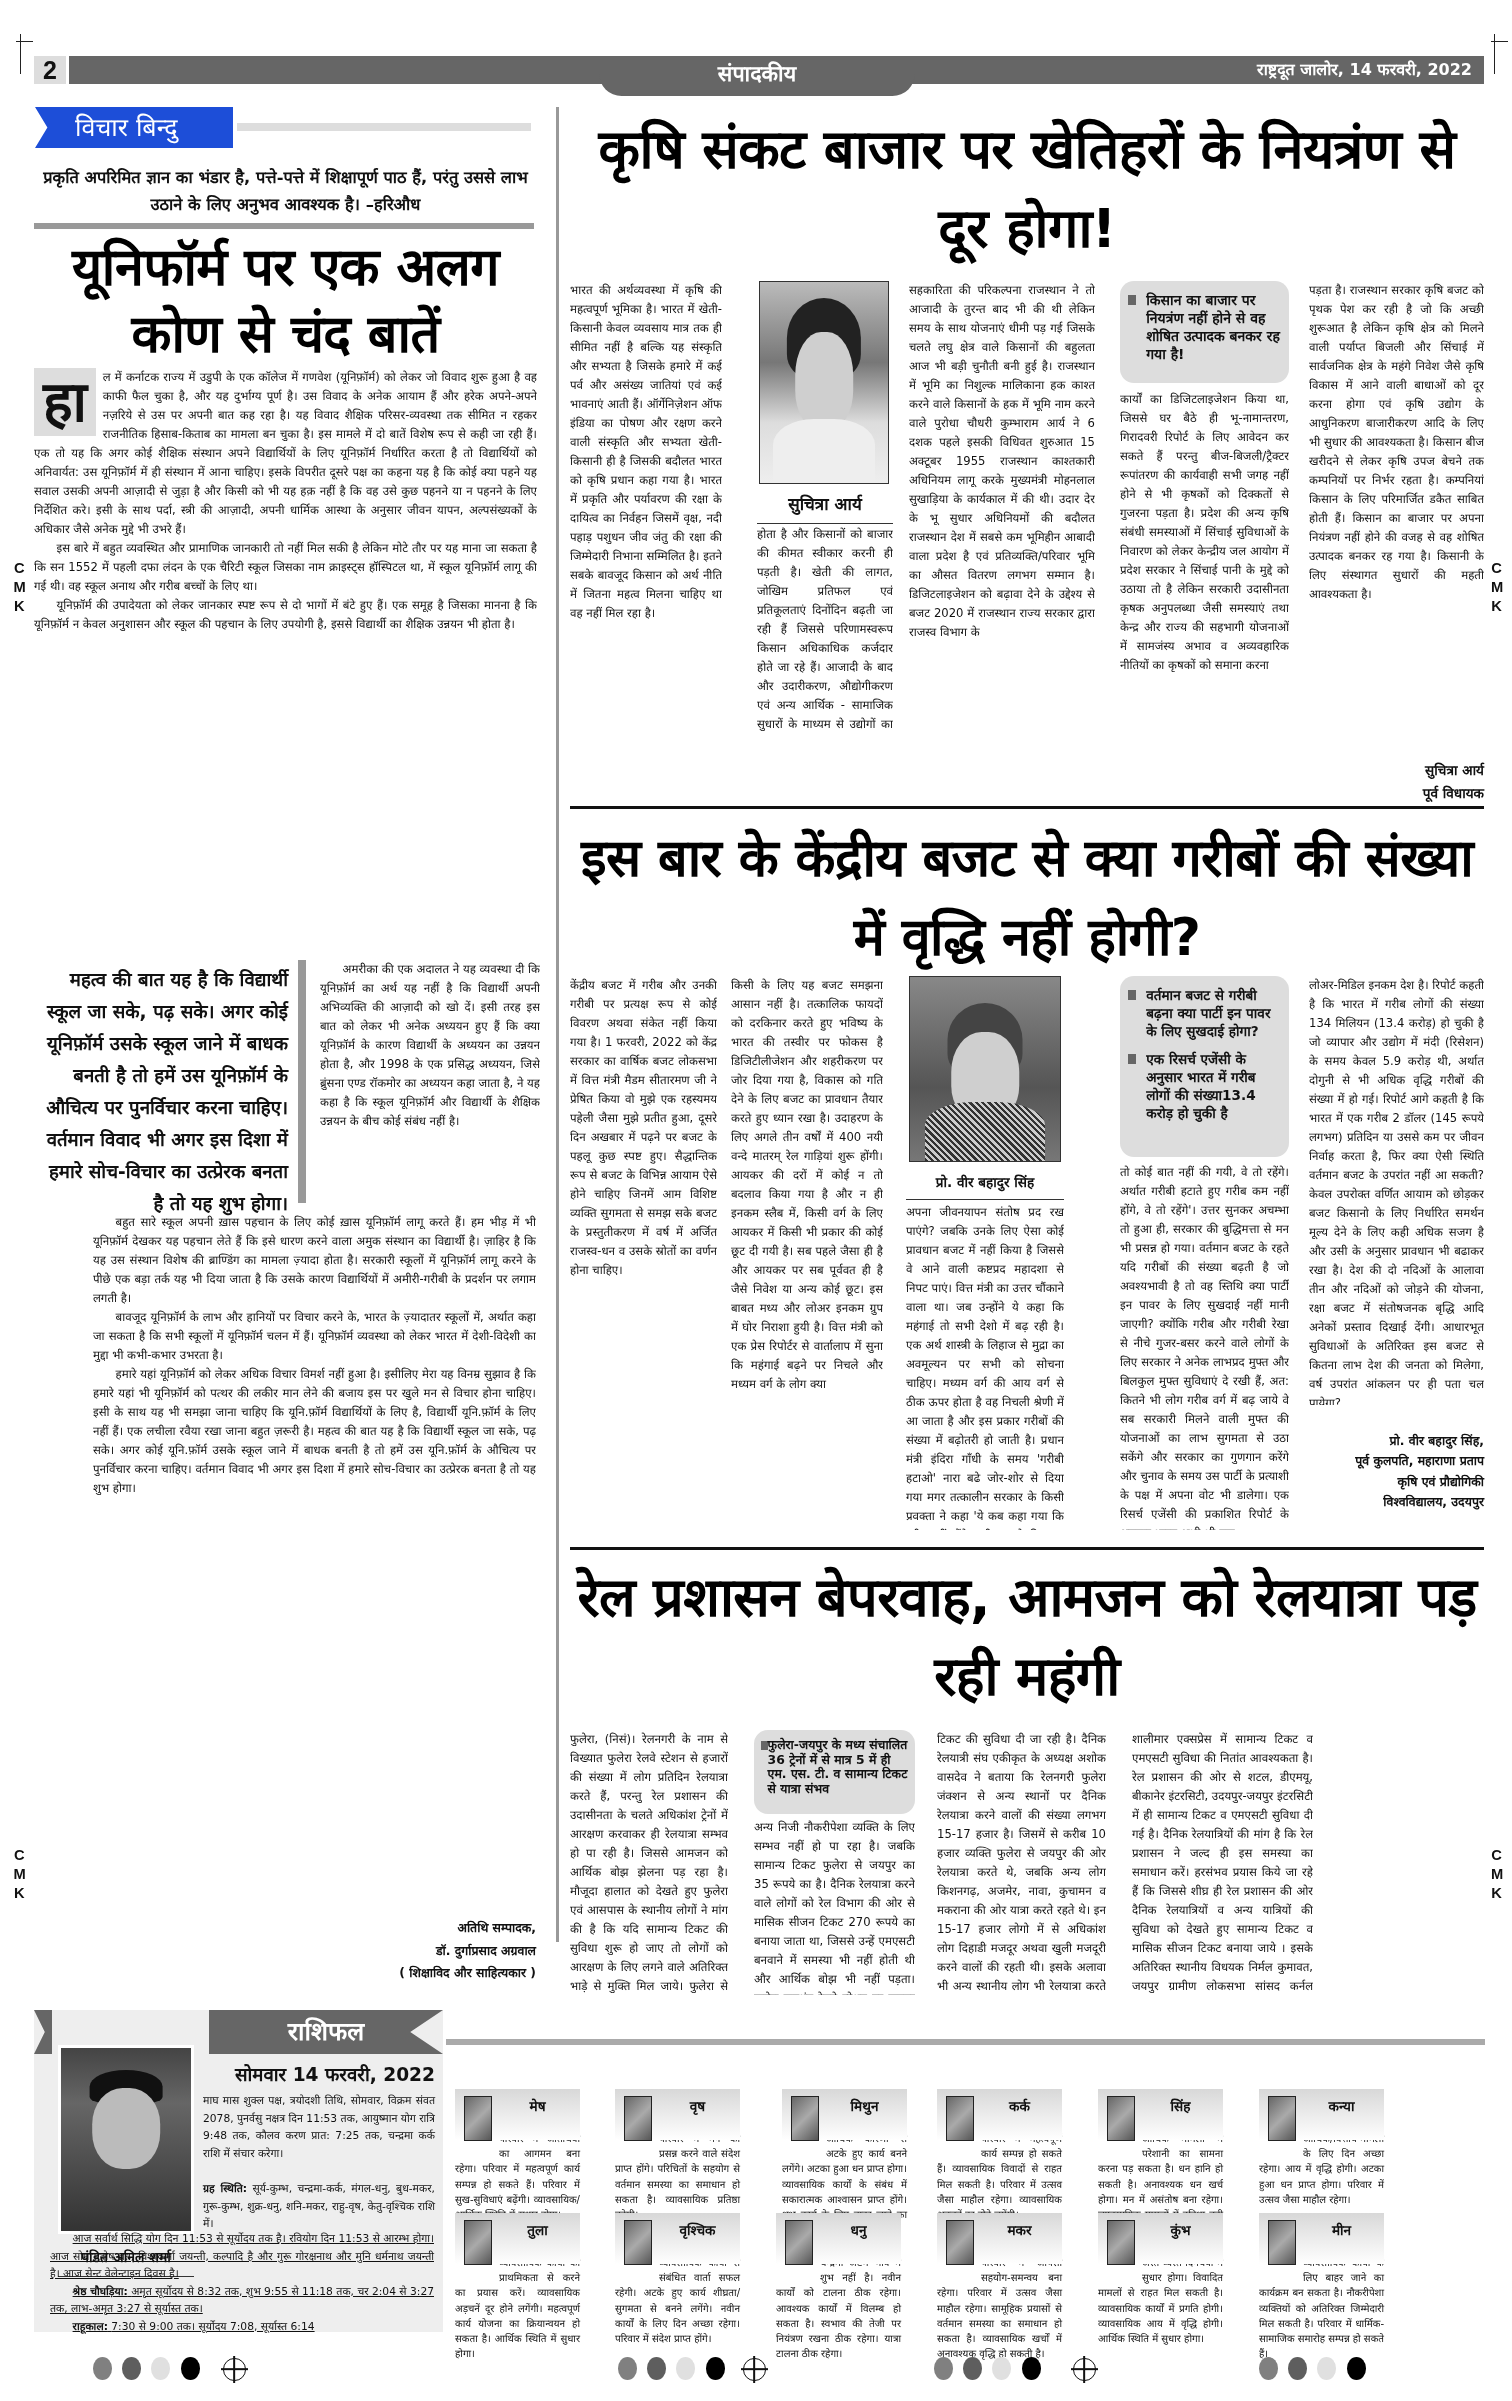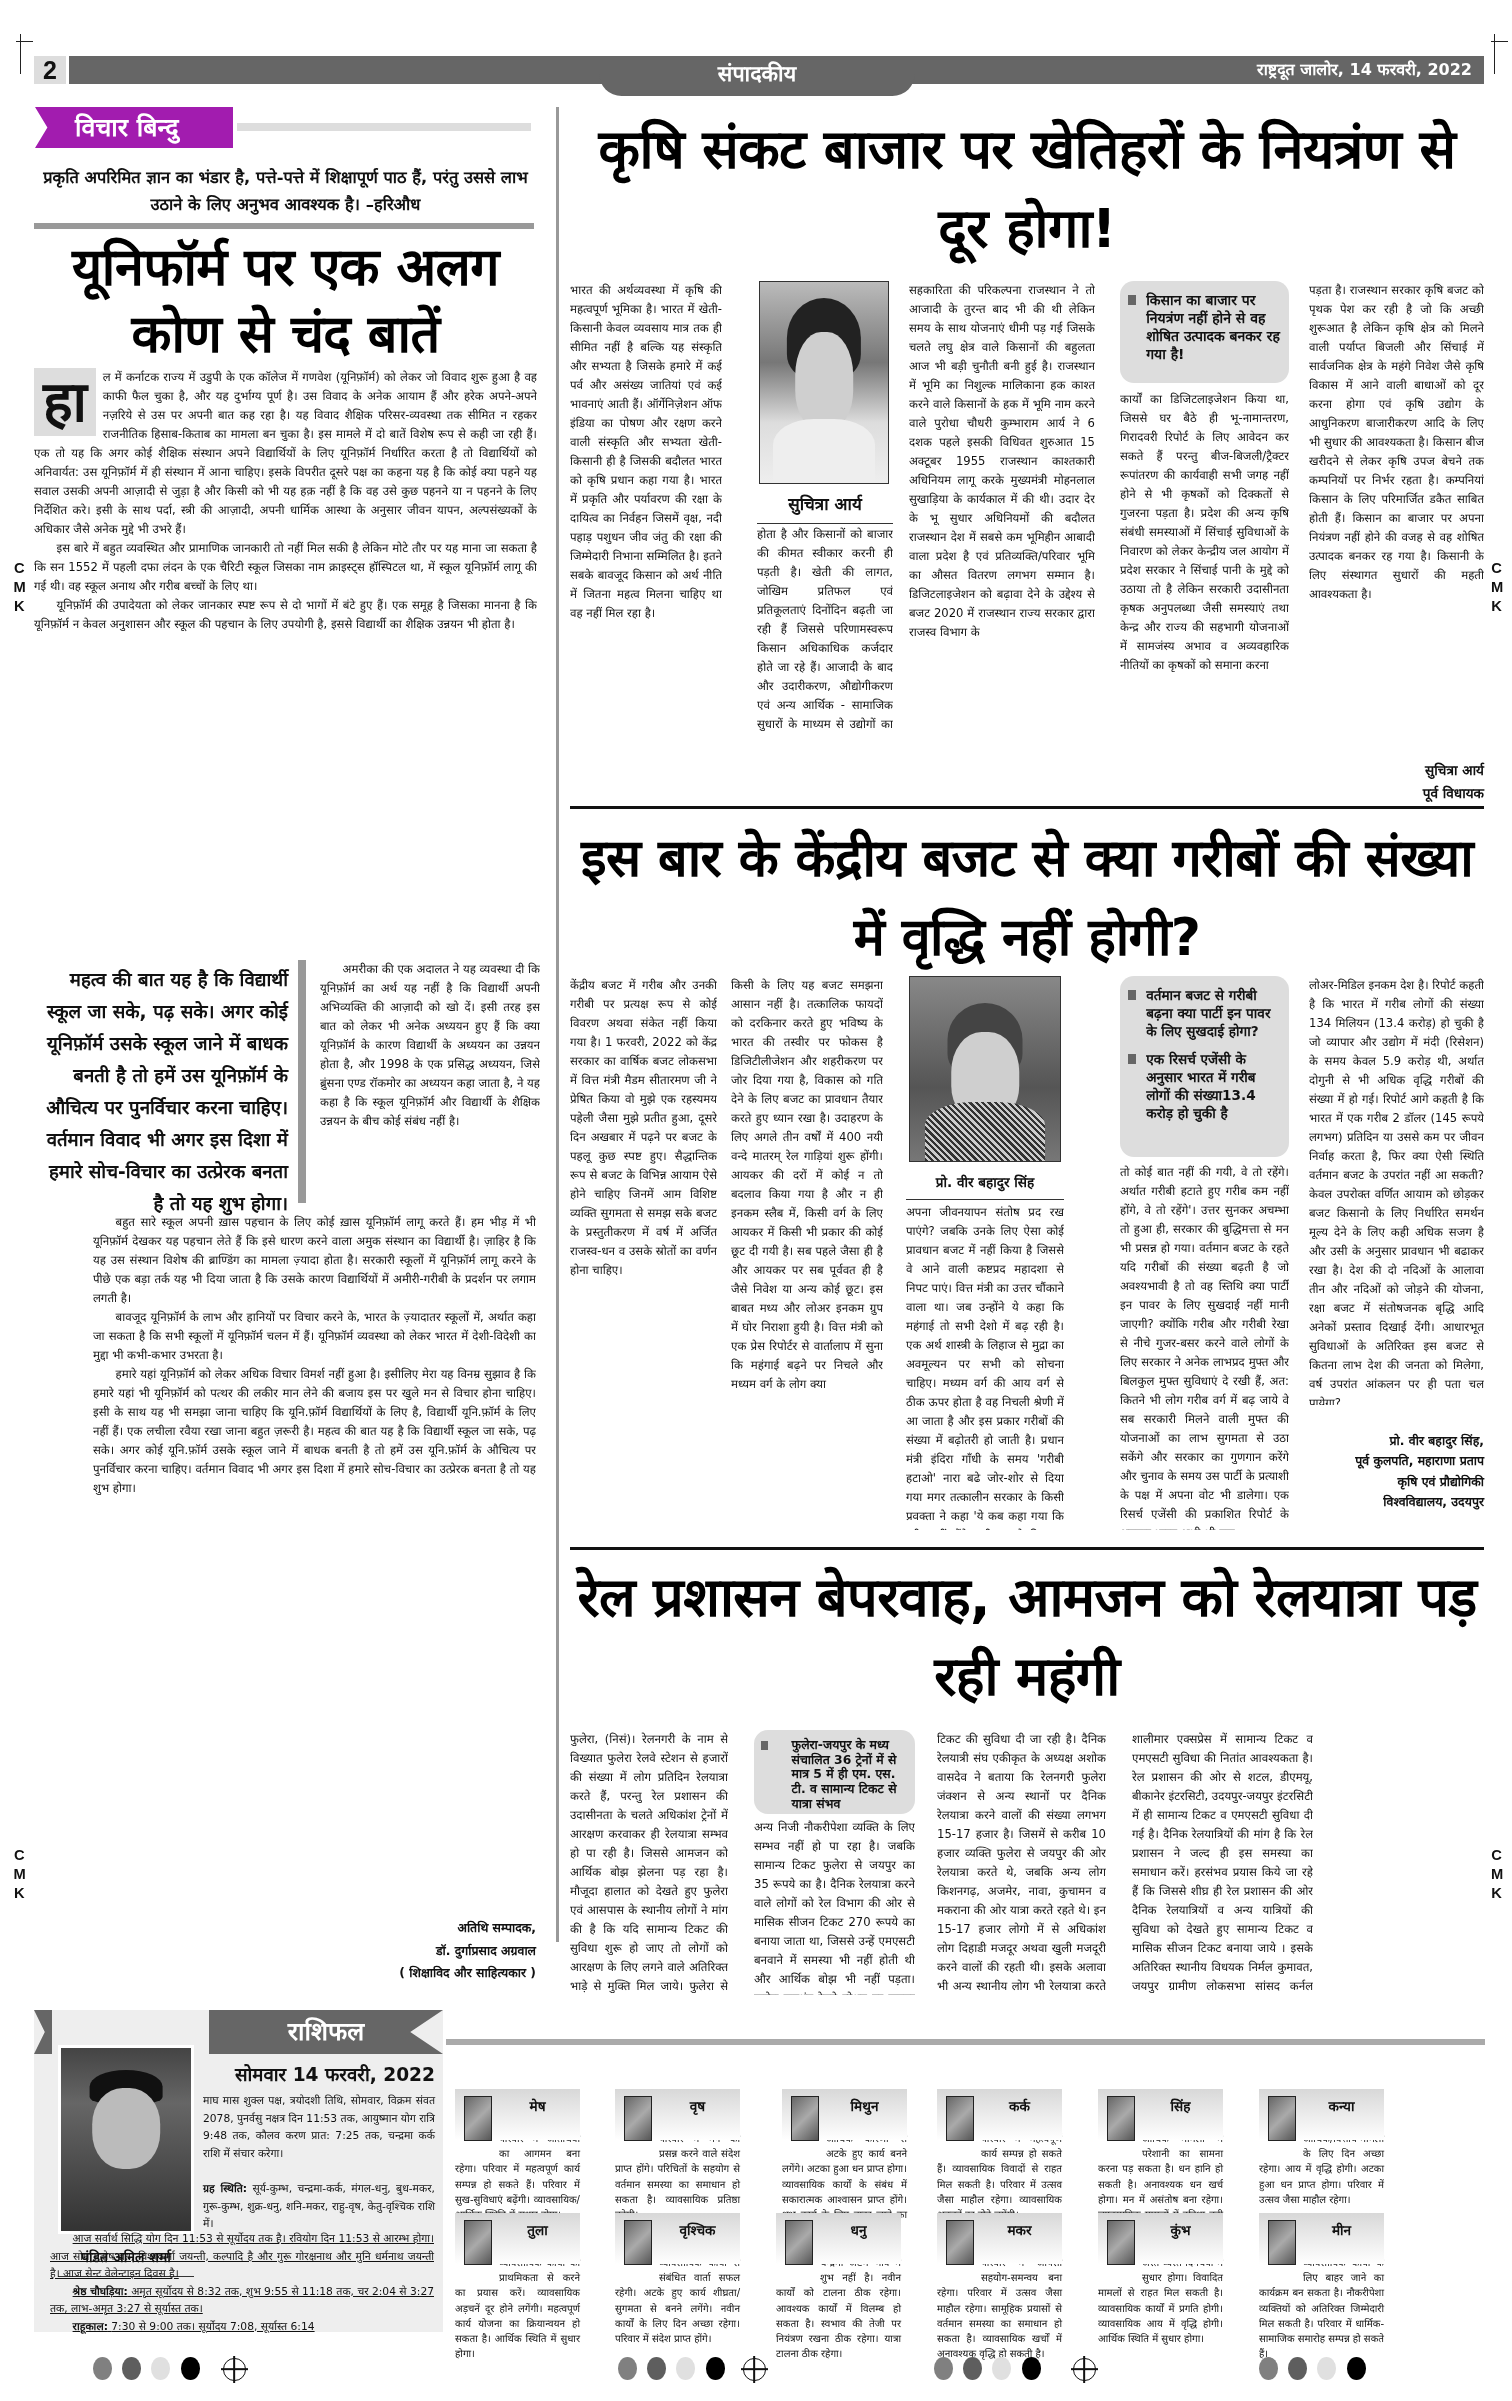--- a/index.html
+++ b/index.html
@@ -16,21 +16,21 @@
   .dots span { width:19px; height:22.6px; border-radius:50%; display:block; }
   .cmyk { position:absolute; font-family:"Liberation Sans", sans-serif; font-weight:bold; font-size:14.7px; line-height:19px; text-align:center; width:11.3px; }
 
   
   .header-bar { position:absolute; left:34px; top:56px; width:1450px; height:28px; background:#666; }
   .page-num { position:absolute; left:34px; top:56px; width:35px; height:28px; background:#ddd; color:#111; font-family:"Liberation Sans", sans-serif; font-weight:bold; font-size:25px; text-align:center; line-height:28px; border-right:3.4px solid #fff; }
   .section-tab { position:absolute; left:599px; top:56px; width:316px; height:40px; background:#666; border-radius:0 0 22.6px 22.6px; color:#fff; font-size:21.5px; font-weight:bold; text-align:center; line-height:35px; }
   .dateline { position:absolute; right:40px; top:56px; height:28px; line-height:28px; color:#fff; font-size:16px; font-weight:bold; }
 
   
-  .vb-label { position:absolute; left:35px; top:107px; width:198px; height:41px; background:#a21caf; color:#fff; font-size:25px; font-weight:bold; line-height:41px; padding-left:40px; clip-path: polygon(0 0, 100% 0, 100% 100%, 0 100%, 12.4px 50%); }
+  .vb-label { position:absolute; left:35px; top:107px; width:198px; height:41px; background:#1d4ed8; color:#fff; font-size:25px; font-weight:normal; line-height:41px; padding-left:40px; clip-path: polygon(0 0, 100% 0, 100% 100%, 0 100%, 12.4px 50%); }
   .vb-rule { position:absolute; left:237px; top:123px; width:294px; height:8px; background:#ddd; }
   .vb-quote { position:absolute; left:34px; top:164px; width:503px; font-size:16.4px; font-weight:bold; text-align:center; line-height:27px; }
   .gray-rule { position:absolute; background:#999; }
   .col-divider { position:absolute; left:556px; top:107px; width:3.4px; height:1835px; background:#999; }
 
   .headline { position:absolute; font-weight:bold; text-align:center; color:#000; letter-spacing:-0.6px; }
 
   .body-text { position:absolute; font-size:11.6px; line-height:19px; text-align:justify; color:#111; overflow:hidden; }
   .body-text p { text-indent: 22.6px; }
   .dropcap { float:left; width:62px; height:68px; background:#ddd; font-size:56px; font-weight:bold; line-height:68px; text-align:center; margin-right:6.8px; }
@@ -205,21 +205,21 @@
   <div>विश्वविद्यालय, उदयपुर</div>
 </div>
 
 <div class="black-rule" style="left:570px;top:1547px;width:914px;"></div>
 
 <div class="headline" style="left:570px;top:1558px;width:914px;font-size:54px;line-height:79px;">रेल प्रशासन बेपरवाह, आमजन को रेलयात्रा पड़ रही महंगी</div>
 
 <div class="body-text" style="left:570px;top:1730px;width:158px;height:265px;">फुलेरा, (निसं)। रेलनगरी के नाम से विख्यात फुलेरा रेलवे स्टेशन से हजारों की संख्या में लोग प्रतिदिन रेलयात्रा करते हैं, परन्तु रेल प्रशासन की उदासीनता के चलते अधिकांश ट्रेनों में आरक्षण करवाकर ही रेलयात्रा सम्भव हो पा रही है। जिससे आमजन को आर्थिक बोझ झेलना पड़ रहा है। मौजूदा हालात को देखते हुए फुलेरा एवं आसपास के स्थानीय लोगों ने मांग की है कि यदि सामान्य टिकट की सुविधा शुरू हो जाए तो लोगों को आरक्षण के लिए लगने वाले अतिरिक्त भाड़े से मुक्ति मिल जाये। फुलेरा से जयपुर यात्रा करने के लिए एकतरफा किराया एक्सप्रेस ट्रेन में 50 रूपये तथा सुपरफास्ट ट्रेन में 65 रूपये लगता है, इस प्रकार दोनों तरफ का कुल किराया क्रमश 100 व 130 रूपये प्रतिदिन वहन करना पड़ता है, जो कि दिहाड़ी मजदूरी अथवा</div>
 
 <div class="highlight-box" style="left:754px;top:1730px;width:161px;height:84px;padding:8px 6.8px;">
-  <div class="hl-item" style="font-size:12.4px;line-height:14.7px;gap:24px;margin:0;">
+  <div class="hl-item" style="font-size:12.4px;line-height:14.7px;gap:0;margin:0;">
     <span class="hl-bullet" style="width:6.8px;height:9px;margin-top:2.8px;"></span>
     <span>फुलेरा-जयपुर के मध्य संचालित 36 ट्रेनों में से मात्र 5 में ही एम. एस. टी. व सामान्य टिकट से यात्रा संभव</span>
   </div>
 </div>
 <div class="body-text" style="left:754px;top:1818px;width:161px;height:177px;">अन्य निजी नौकरीपेशा व्यक्ति के लिए सम्भव नहीं हो पा रहा है। जबकि सामान्य टिकट फुलेरा से जयपुर का 35 रूपये का है। दैनिक रेलयात्रा करने वाले लोगों को रेल विभाग की ओर से मासिक सीजन टिकट 270 रूपये का बनाया जाता था, जिससे उन्हें एमएसटी बनवाने में समस्या भी नहीं होती थी और आर्थिक बोझ भी नहीं पड़ता। फुलेरा जक्शंन रेलवे स्टेशन पर जयपुर की ओर जाने वाली लगभग 36 ट्रेन हैं परन्तु रेलवे प्रशासन की ओर से मात्र 5 रेलगाड़ियों में ही सामान्य</div>
 
 <div class="body-text" style="left:937px;top:1730px;width:169px;height:265px;">टिकट की सुविधा दी जा रही है। दैनिक रेलयात्री संघ एकीकृत के अध्यक्ष अशोक वासदेव ने बताया कि रेलनगरी फुलेरा जंक्शन से अन्य स्थानों पर दैनिक रेलयात्रा करने वालों की संख्या लगभग 15-17 हजार है। जिसमें से करीब 10 हजार व्यक्ति फुलेरा से जयपुर की ओर रेलयात्रा करते थे, जबकि अन्य लोग किशनगढ़, अजमेर, नावा, कुचामन व मकराना की ओर यात्रा करते रहते थे। इन 15-17 हजार लोगो में से अधिकांश लोग दिहाडी मजदूर अथवा खुली मजदूरी करने वालों की रहती थी। इसके अलावा भी अन्य स्थानीय लोग भी रेलयात्रा करते हैं। अशोक वासदेव ने बताया कि फुलेरा से जयपुर की ओर रेलयात्रा करने वाले लोगों को सुबह चलने वाली हनुमानगढ़ एक्सप्रेस, ग्वालियर इन्टरसिटी, न्यू भुज-बरेली एक्सप्रेस, रतलाम एक्सप्रेस, जोधपुर इन्टरसिटी व</div>
 <div class="body-text" style="left:1132px;top:1730px;width:181px;height:265px;">शालीमार एक्सप्रेस में सामान्य टिकट व एमएसटी सुविधा की नितांत आवश्यकता है। रेल प्रशासन की ओर से शटल, डीएमयू, बीकानेर इंटरसिटी, उदयपुर-जयपुर इंटरसिटी में ही सामान्य टिकट व एमएसटी सुविधा दी गई है। दैनिक रेलयात्रियों की मांग है कि रेल प्रशासन ने जल्द ही इस समस्या का समाधान करें। हरसंभव प्रयास किये जा रहे हैं कि जिससे शीघ्र ही रेल प्रशासन की ओर दैनिक रेलयात्रियों व अन्य यात्रियों की सुविधा को देखते हुए सामान्य टिकट व मासिक सीजन टिकट बनाया जाये । इसके अतिरिक्त स्थानीय विधयक निर्मल कुमावत, जयपुर ग्रामीण लोकसभा सांसद कर्नल राज्यवर्धनसिंह राठौड़, केंद्रीय रेलमंत्री अश्वनी वैष्णव को भी पत्र लिखा गया है।</div>
 
 <div class="rf-box"></div>

